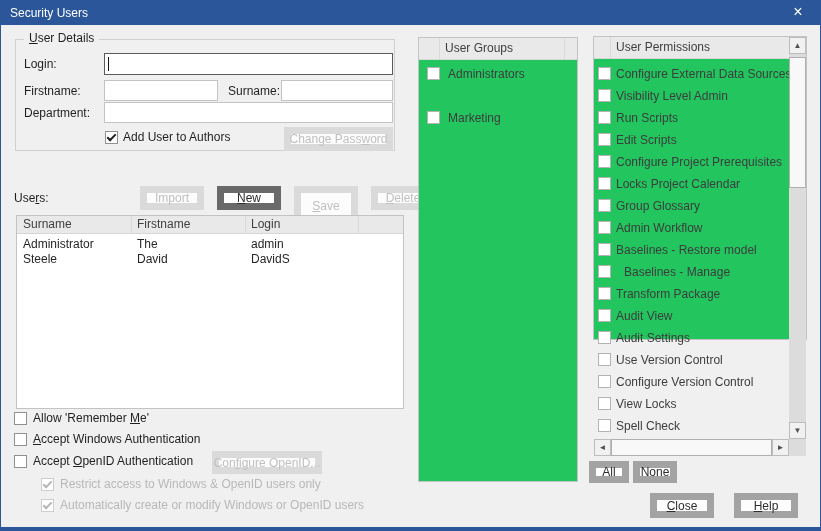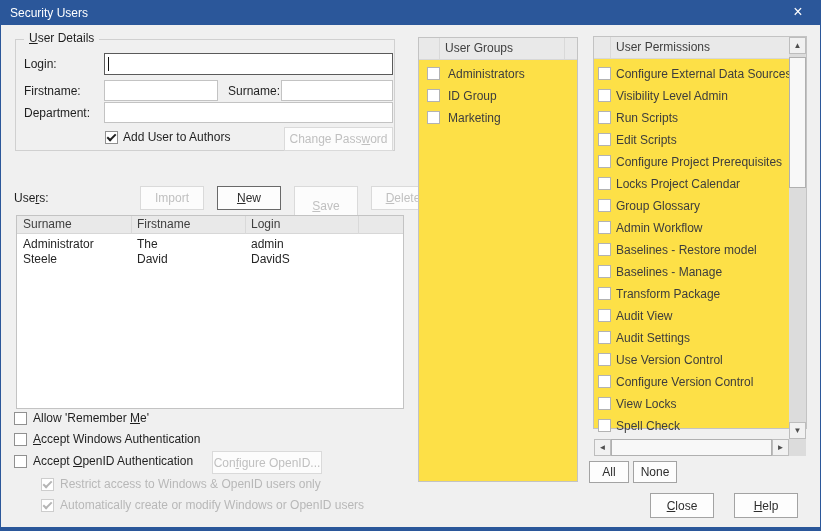--- a/index.html
+++ b/index.html
@@ -10,31 +10,31 @@
   .titlebar{position:absolute;left:0;top:0;right:0;height:24px;background:#2b579a;color:#fff;}
   .titlebar .title{position:absolute;left:9px;top:0;line-height:24px;font-size:12px;}
   .titlebar .close{position:absolute;right:8px;top:0;width:28px;height:24px;text-align:center;
                    line-height:22px;font-size:16px;color:#fff;cursor:default;}
   .groupbox{position:absolute;border:1px solid #d0d0d0;}
   .legend{position:absolute;top:-9px;left:8px;background:#f0f0f0;padding:0 5px;line-height:15px;}
   .lbl{position:absolute;line-height:15px;color:#1f1f1f;white-space:nowrap;}
   .input{position:absolute;border:1px solid #c3c3c3;background:#fff;padding:0 3px;font-size:12px;outline:none;}
   .input.focused{border-color:#5a5a5a;}
   .caret{position:absolute;width:1px;background:#111;}
-  .btn{position:absolute;background:#fdfdfd;border:1px solid #a3a3a3;color:#2e2e2e;
+  .btn{position:absolute;background:#fdfdfd;border:7px solid #a3a3a3;color:#2e2e2e;
        display:flex;align-items:center;justify-content:center;font-size:12px;white-space:nowrap;}
   .btn.default{border-color:#696969;}
   .btn.disabled{color:#c0c0c0;border-color:#dadada;background:#fcfcfc;}
   .cb{position:absolute;width:13px;height:13px;background:#fff;border:1px solid #909090;}
   .cb.light{border-color:#b3b3b3;}
   .cb.disabled{border-color:#cdcdcd;}
   .cb.checked::after{content:"";position:absolute;left:1px;top:2px;width:7px;height:3px;
        border-left:2px solid #1f1f1f;border-bottom:2px solid #1f1f1f;transform:rotate(-45deg);}
   .cb.disabled.checked::after{border-color:#b5b5b5;}
-  .panel{position:absolute;background:#fde047;border:1px solid #c3c3c3;}
+  .panel{position:absolute;background:#22c55e;border:1px solid #c3c3c3;}
   .phead{position:absolute;left:0;top:0;height:22px;background:#e9e9e9;border-bottom:1px solid #d7d7d7;}
   .phead .ptitle{position:absolute;line-height:21px;color:#404040;white-space:nowrap;}
   .pdiv{position:absolute;top:0;width:1px;height:21px;background:#d9d9d9;}
   .listrow{position:absolute;left:0;height:22px;width:100%;}
   .listrow .ltext{position:absolute;line-height:22px;color:#3d3d3d;white-space:nowrap;}
   .table{position:absolute;background:#fff;border:1px solid #c3c3c3;overflow:hidden;}
   .thead{position:absolute;left:0;top:0;right:0;height:18px;background:#e9e9e9;border-bottom:1px solid #d7d7d7;}
   .thead .hcell{position:absolute;line-height:17px;color:#404040;white-space:nowrap;}
   .tdiv{position:absolute;top:0;width:1px;height:18px;background:#d9d9d9;}
   .trow{position:absolute;left:0;right:0;height:15px;}
@@ -135,31 +135,27 @@
   <div class="panel" style="left:417px;top:36px;width:160px;height:445px;">
     <div class="phead" style="right:0;">
       <span class="ptitle" style="left:26px;">User Groups</span>
       <span class="pdiv" style="left:20px;"></span>
       <span class="pdiv" style="left:145px;"></span>
     </div>
     <div class="listrow" style="top:25px;">
       <span class="cb light" style="left:8px;top:4px;"></span>
       <span class="ltext" style="left:29px;">Administrators</span>
     </div>
-    <div class="listrow" style="top:47px;">
-      <span class="cb light" style="left:8px;top:4px;"></span>
-      <span class="ltext" style="left:29px;">ID Group</span>
-    </div>
     <div class="listrow" style="top:69px;">
       <span class="cb light" style="left:8px;top:4px;"></span>
       <span class="ltext" style="left:29px;">Marketing</span>
     </div>
   </div>
 
-  <div class="panel" style="left:592px;top:35px;width:214px;height:393px;">
+  <div class="panel" style="left:592px;top:35px;width:214px;height:304px;">
     <div class="phead" style="width:195px;">
       <span class="ptitle" style="left:22px;">User Permissions</span>
       <span class="pdiv" style="left:16px;"></span>
     </div>
 
     <div class="listrow" style="top:26px;width:195px;">
       <span class="cb light" style="left:4px;top:4px;"></span>
       <span class="ltext" style="left:22px;">Configure External Data Sources</span>
     </div>
     <div class="listrow" style="top:48px;width:195px;">
@@ -189,21 +185,21 @@
     <div class="listrow" style="top:180px;width:195px;">
       <span class="cb light" style="left:4px;top:4px;"></span>
       <span class="ltext" style="left:22px;">Admin Workflow</span>
     </div>
     <div class="listrow" style="top:202px;width:195px;">
       <span class="cb light" style="left:4px;top:4px;"></span>
       <span class="ltext" style="left:22px;">Baselines - Restore model</span>
     </div>
     <div class="listrow" style="top:224px;width:195px;">
       <span class="cb light" style="left:4px;top:4px;"></span>
-      <span class="ltext" style="left:22px;">Baselines - Manage</span>
+      <span class="ltext" style="left:30px;">Baselines - Manage</span>
     </div>
     <div class="listrow" style="top:246px;width:195px;">
       <span class="cb light" style="left:4px;top:4px;"></span>
       <span class="ltext" style="left:22px;">Transform Package</span>
     </div>
     <div class="listrow" style="top:268px;width:195px;">
       <span class="cb light" style="left:4px;top:4px;"></span>
       <span class="ltext" style="left:22px;">Audit View</span>
     </div>
     <div class="listrow" style="top:290px;width:195px;">

